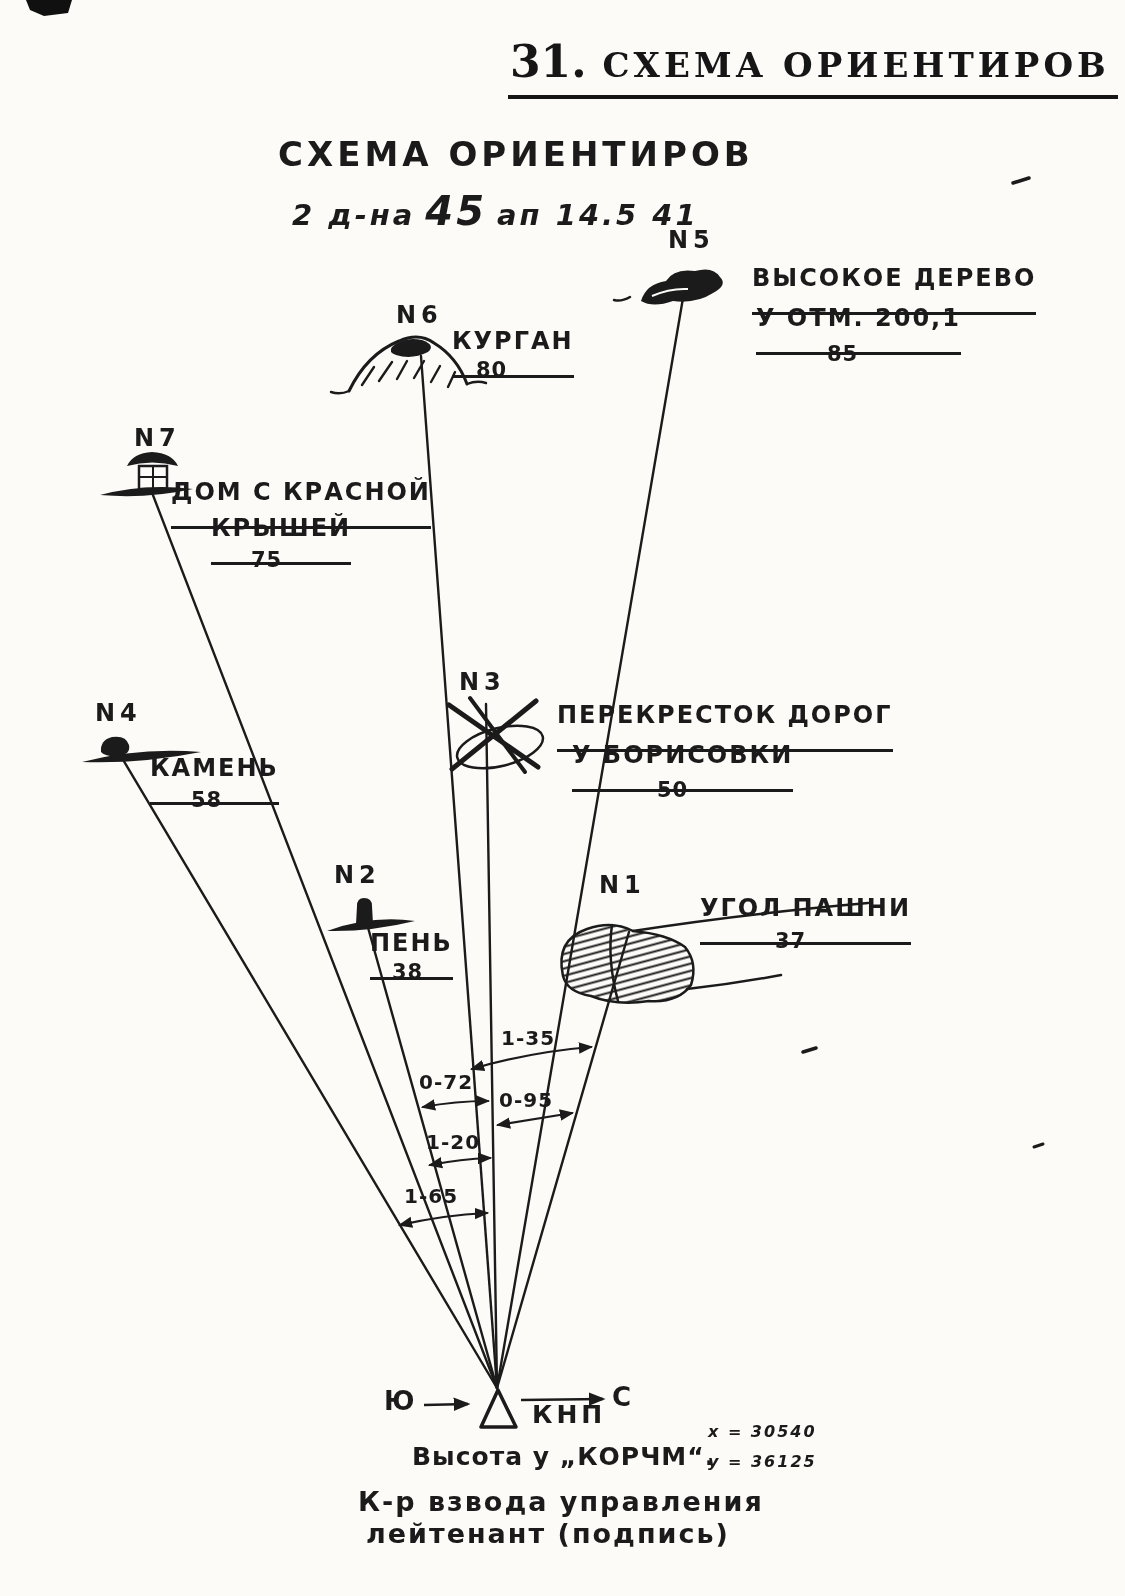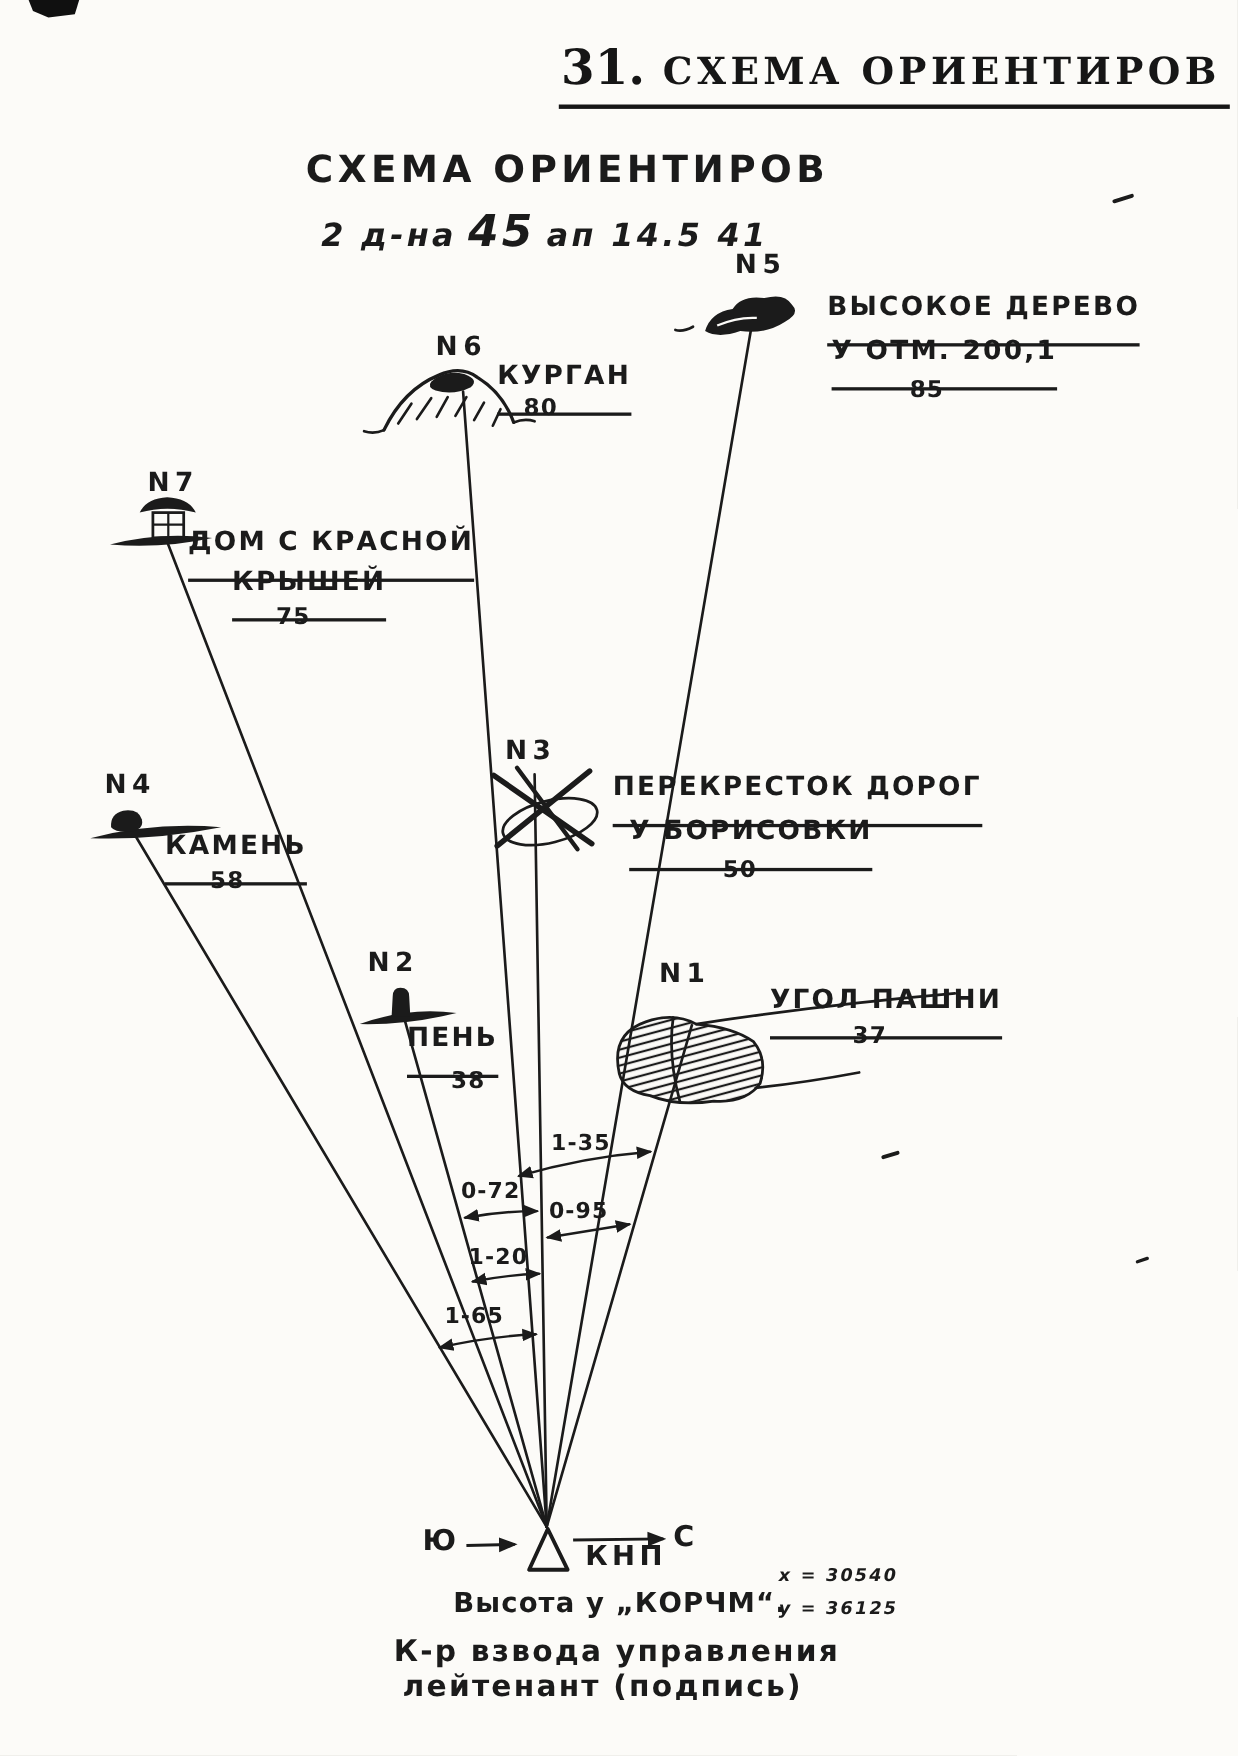--- a/index.html
+++ b/index.html
@@ -162,21 +162,21 @@
   <div class="hw name ul" style="left:150px;top:754px;">КАМЕНЬ</div>
   <div class="hw range" style="left:191px;top:788px;">58</div>
 
   <div class="hw num" style="left:459px;top:668px;">N3</div>
   <div class="hw name ul" style="left:557px;top:701px;">ПЕРЕКРЕСТОК ДОРОГ</div>
   <div class="hw name ul" style="left:572px;top:741px;">У БОРИСОВКИ</div>
   <div class="hw range" style="left:657px;top:778px;">50</div>
 
   <div class="hw num" style="left:334px;top:861px;">N2</div>
   <div class="hw name ul" style="left:370px;top:929px;text-align:right;">ПЕНЬ</div>
-  <div class="hw range" style="left:410px;top:960px;margin-top:10px;">38</div>
+  <div class="hw range" style="left:392px;top:960px;">38</div>
 
   <div class="hw num" style="left:599px;top:871px;">N1</div>
   <div class="hw name ul" style="left:700px;top:894px;">УГОЛ ПАШНИ</div>
   <div class="hw range" style="left:775px;top:929px;">37</div>
 
   <div class="hw angle" style="left:501px;top:1026px;">1-35</div>
   <div class="hw angle" style="left:419px;top:1070px;">0-72</div>
   <div class="hw angle" style="left:499px;top:1088px;">0-95</div>
   <div class="hw angle" style="left:426px;top:1130px;">1-20</div>
   <div class="hw angle" style="left:404px;top:1184px;">1-65</div>

